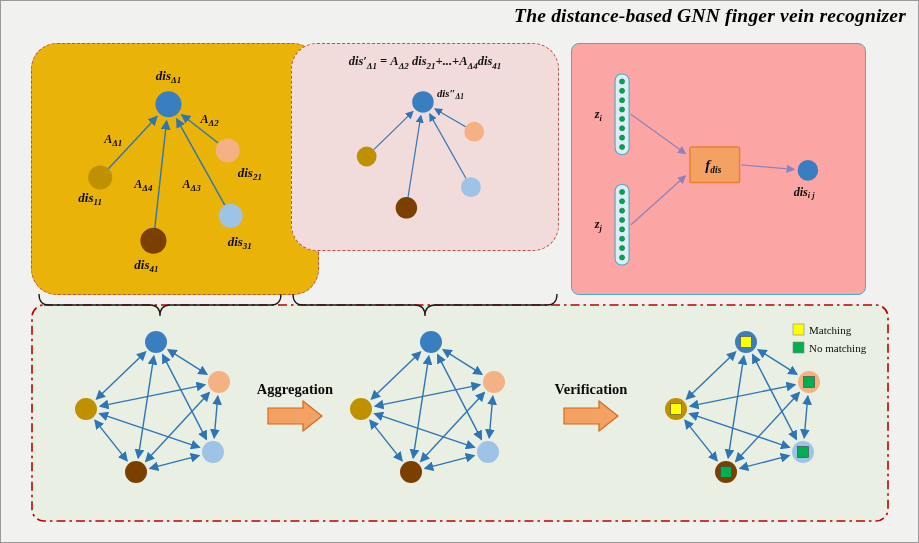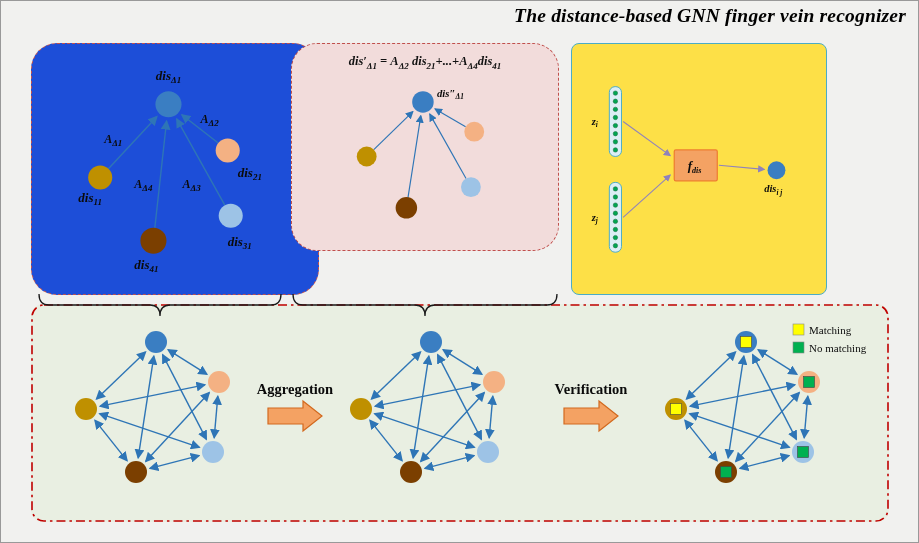--- a/index.html
+++ b/index.html
@@ -1,21 +1,21 @@
 <!DOCTYPE html>
 <html><head>
 <meta charset="utf-8">
 <style>
   html,body { margin:0; padding:0; }
   body { background:#e8e8e6; font-family:"Liberation Serif", serif; }
   #stage { position:relative; width:919px; height:543px; background:#f1f1ef; border:1px solid #999; overflow:hidden; box-sizing:border-box; }
   .panel { position:absolute; box-sizing:border-box; }
-  #panel-star   { left:30px;  top:42px;  width:288px; height:252px; background:#1d4ed8; border:1.6px dashed #c0504d; border-radius:26px; }
+  #panel-star   { left:30px;  top:42px;  width:288px; height:252px; background:#eab308; border:1.6px dashed #c0504d; border-radius:26px; }
   #panel-agg    { left:290px; top:42px;  width:268px; height:208px; background:#f2dcdb; border:1.6px dashed #c0504d; border-radius:26px; }
-  #panel-fdis   { left:570px; top:42px;  width:256px; height:252px; background:#fde047; border:1.5px solid #4bacc6; border-radius:8px; }
+  #panel-fdis   { left:570px; top:42px;  width:295px; height:252px; background:#fca5a5; border:1.5px solid #4bacc6; border-radius:8px; }
   #panel-bottom { left:30px;  top:303px; width:858px; height:218px; background:#e9efe2; border-radius:12px; }
   svg.fill { position:absolute; left:0; top:0; width:100%; height:100%; display:block; }
   #braces { position:absolute; left:30px; top:291px; width:540px; height:28px; z-index:5; }
   #title { position:absolute; top:4px; right:12px; font:italic bold 19.5px "Liberation Serif", serif; color:#000; letter-spacing:0.2px; }
   .formulas { position:absolute; top:8px; left:0; right:0; text-align:center; font:italic bold 12.5px "Liberation Serif", serif; color:#111; line-height:1.5; z-index:2; }
   .formulas sub { font-size:0.72em; }
   
   text { font-family:"Liberation Serif", serif; font-style:italic; font-weight:bold; fill:#0b0b0b; }
   .t13 { font-size:13px; text-anchor:middle; }
   .t12 { font-size:12px; text-anchor:middle; }

